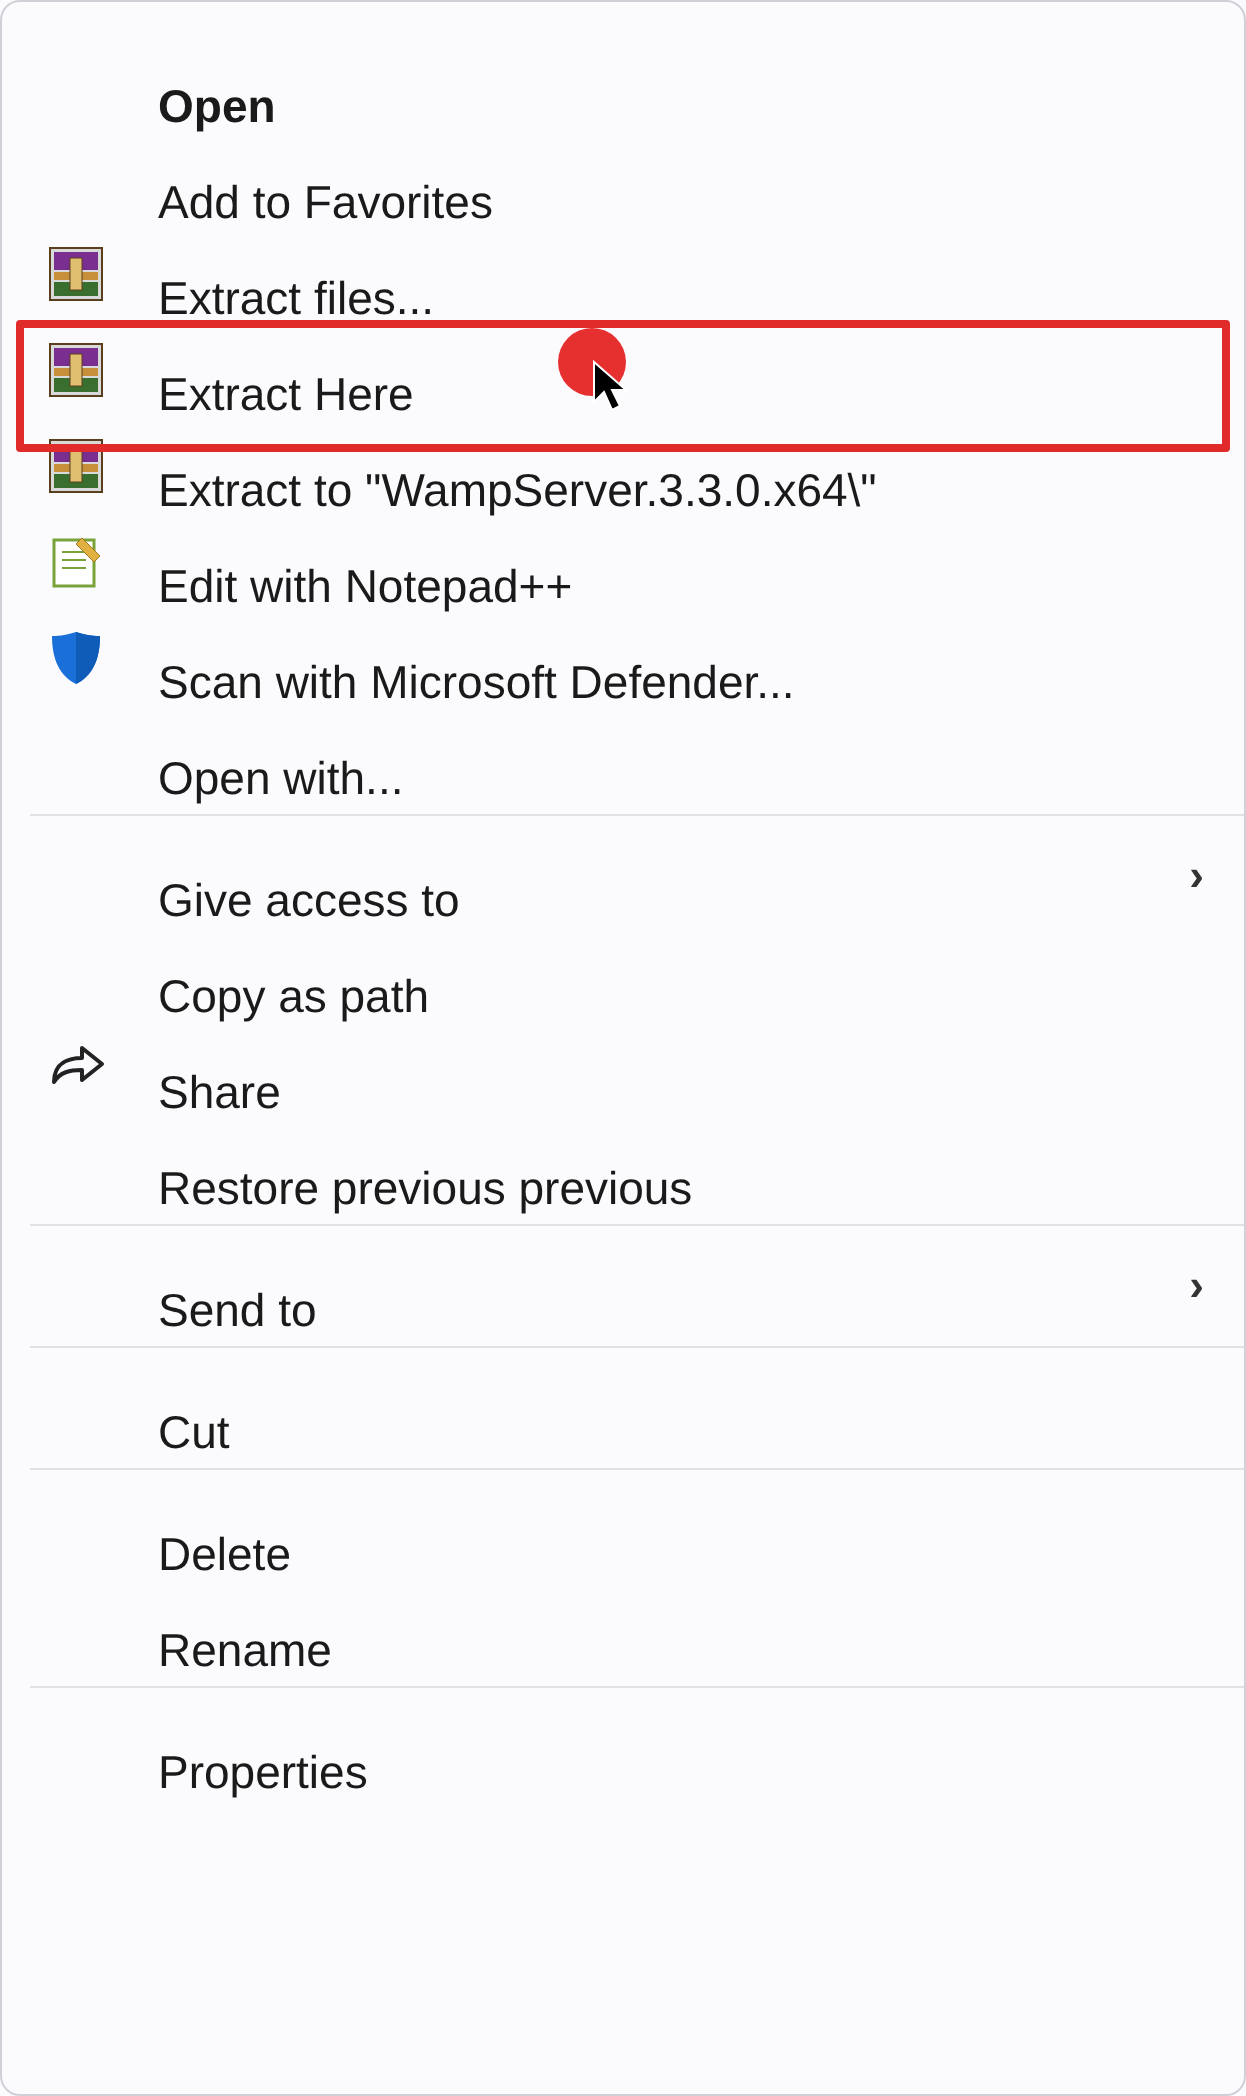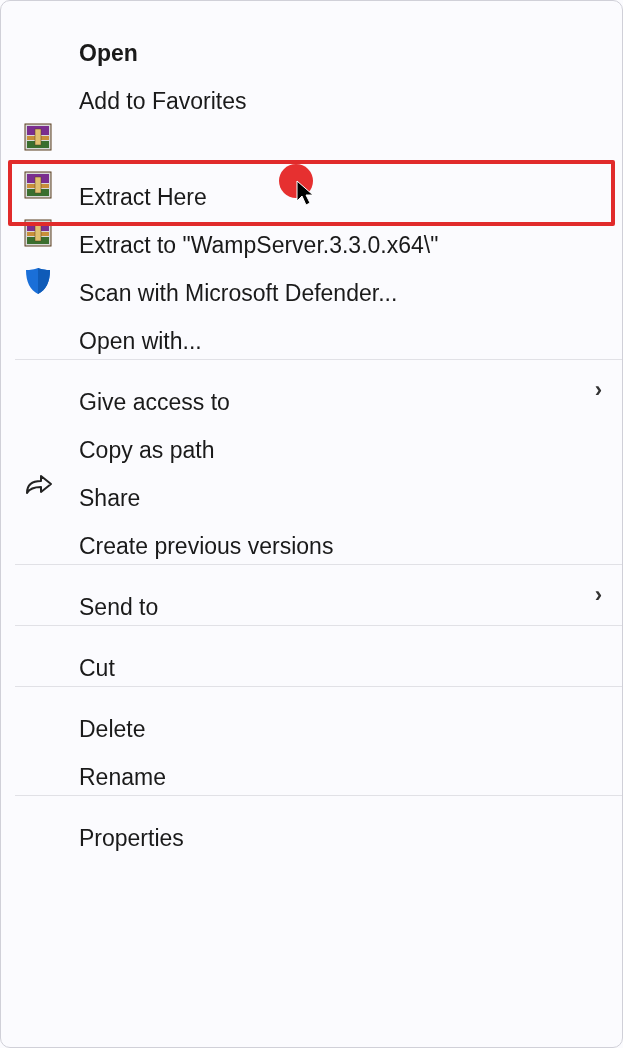--- a/index.html
+++ b/index.html
@@ -39,20 +39,21 @@
   <div class="item">
     <span class="icon">
       <svg class="winrar" viewBox="0 0 28 28">
         <rect x="1" y="1" width="26" height="26" fill="#d9d9d9" stroke="#5a3e1e" stroke-width="1"></rect>
         <rect x="3" y="3" width="22" height="9" fill="#7a2e8f"></rect>
         <rect x="3" y="13" width="22" height="4" fill="#c88f3a"></rect>
         <rect x="3" y="18" width="22" height="7" fill="#3a6e2e"></rect>
         <rect x="11" y="6" width="6" height="16" fill="#e0c070" stroke="#5a3e1e" stroke-width="0.5"></rect>
       </svg>
     </span>
+    <span class="label">Extract files...</span>
   </div>
 
   <div class="item">
     <span class="icon">
       <svg class="winrar" viewBox="0 0 28 28">
         <rect x="1" y="1" width="26" height="26" fill="#d9d9d9" stroke="#5a3e1e" stroke-width="1"></rect>
         <rect x="3" y="3" width="22" height="9" fill="#7a2e8f"></rect>
         <rect x="3" y="13" width="22" height="4" fill="#c88f3a"></rect>
         <rect x="3" y="18" width="22" height="7" fill="#3a6e2e"></rect>
         <rect x="11" y="6" width="6" height="16" fill="#e0c070" stroke="#5a3e1e" stroke-width="0.5"></rect>
@@ -67,20 +68,32 @@
         <rect x="1" y="1" width="26" height="26" fill="#d9d9d9" stroke="#5a3e1e" stroke-width="1"></rect>
         <rect x="3" y="3" width="22" height="9" fill="#7a2e8f"></rect>
         <rect x="3" y="13" width="22" height="4" fill="#c88f3a"></rect>
         <rect x="3" y="18" width="22" height="7" fill="#3a6e2e"></rect>
         <rect x="11" y="6" width="6" height="16" fill="#e0c070" stroke="#5a3e1e" stroke-width="0.5"></rect>
       </svg>
     </span>
     <span class="label">Extract to "WampServer.3.3.0.x64\"</span>
   </div>
 
+  <div class="item">
+    <span class="icon">
+      <svg class="notepad" viewBox="0 0 28 28">
+        <rect x="3" y="3" width="20" height="23" fill="#ffffff" stroke="#7aa23a" stroke-width="1.5"></rect>
+        <line x1="7" y1="9" x2="19" y2="9" stroke="#7aa23a" stroke-width="1"></line>
+        <line x1="7" y1="13" x2="19" y2="13" stroke="#7aa23a" stroke-width="1"></line>
+        <line x1="7" y1="17" x2="19" y2="17" stroke="#7aa23a" stroke-width="1"></line>
+        <polygon points="17,2 26,11 23,14 14,5" fill="#e0b040" stroke="#a07820" stroke-width="0.5"></polygon>
+      </svg>
+    </span>
+    <span class="label">Edit with Notepad++</span>
+  </div>
 
   <div class="item">
     <span class="icon">
       <svg class="defender" viewBox="0 0 28 30">
         <path d="M14 2 C20 4 24 4 26 4 C26 16 22 24 14 28 C6 24 2 16 2 4 C4 4 8 4 14 2 Z" fill="#1a6fd8"></path>
         <path d="M14 2 C20 4 24 4 26 4 C26 16 22 24 14 28 L14 2 Z" fill="#0f5bb8"></path>
       </svg>
     </span>
     <span class="label">Scan with Microsoft Defender...</span>
   </div>
@@ -107,21 +120,21 @@
     <span class="icon">
       <svg class="share-ic" viewBox="0 0 30 26">
         <path d="M4 20 C4 10 12 8 18 8 L18 3 L28 11 L18 19 L18 14 C12 14 7 15 4 20 Z" fill="none" stroke="#222" stroke-width="2" stroke-linejoin="round"></path>
       </svg>
     </span>
     <span class="label">Share</span>
   </div>
 
   <div class="item">
     <span class="spacer"></span>
-    <span class="label">Create previous versions</span>
+    <span class="label">Restore previous previous</span>
   </div>
 
   <div class="sep"></div>
 
   <div class="item">
     <span class="spacer"></span>
     <span class="label">Send to</span>
     <span class="chev">›</span>
   </div>
 

